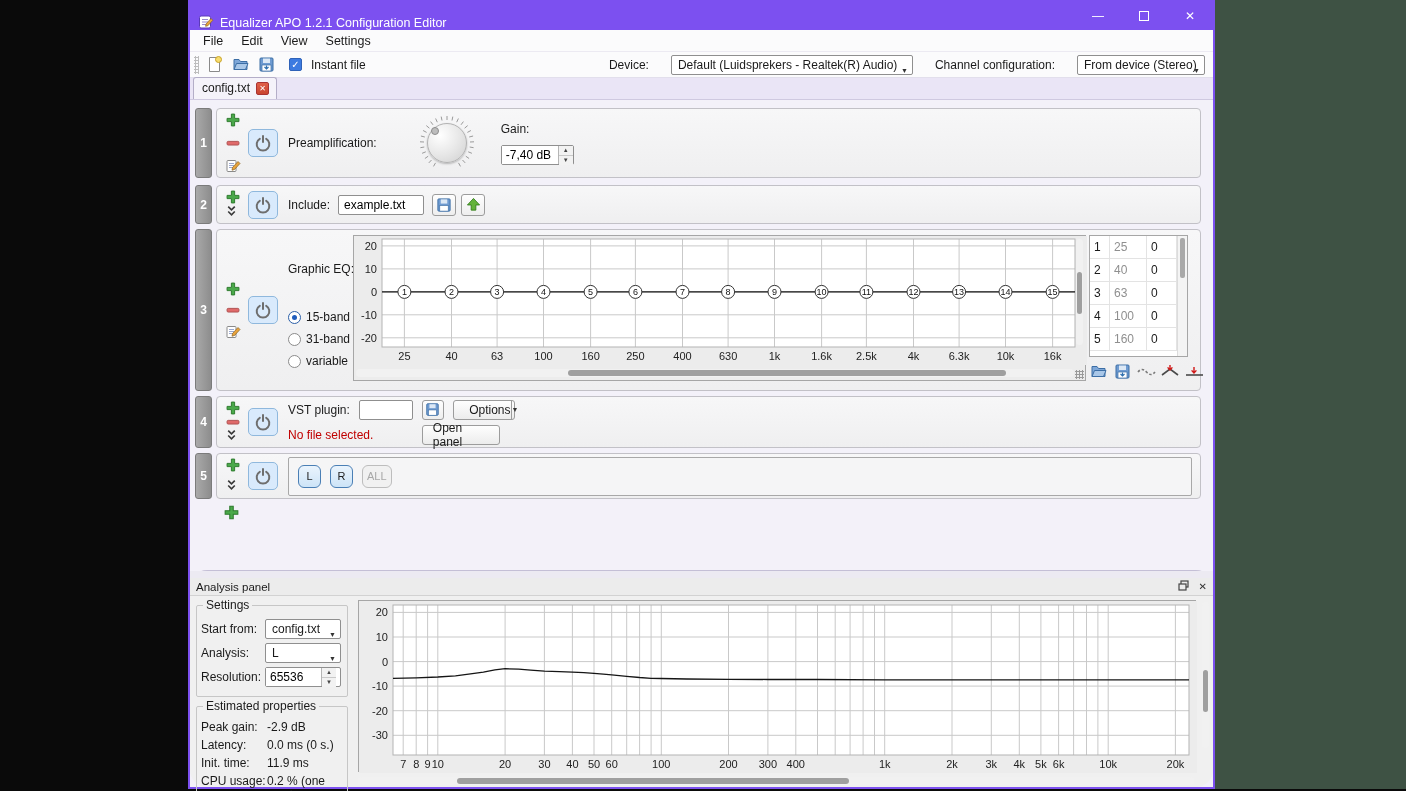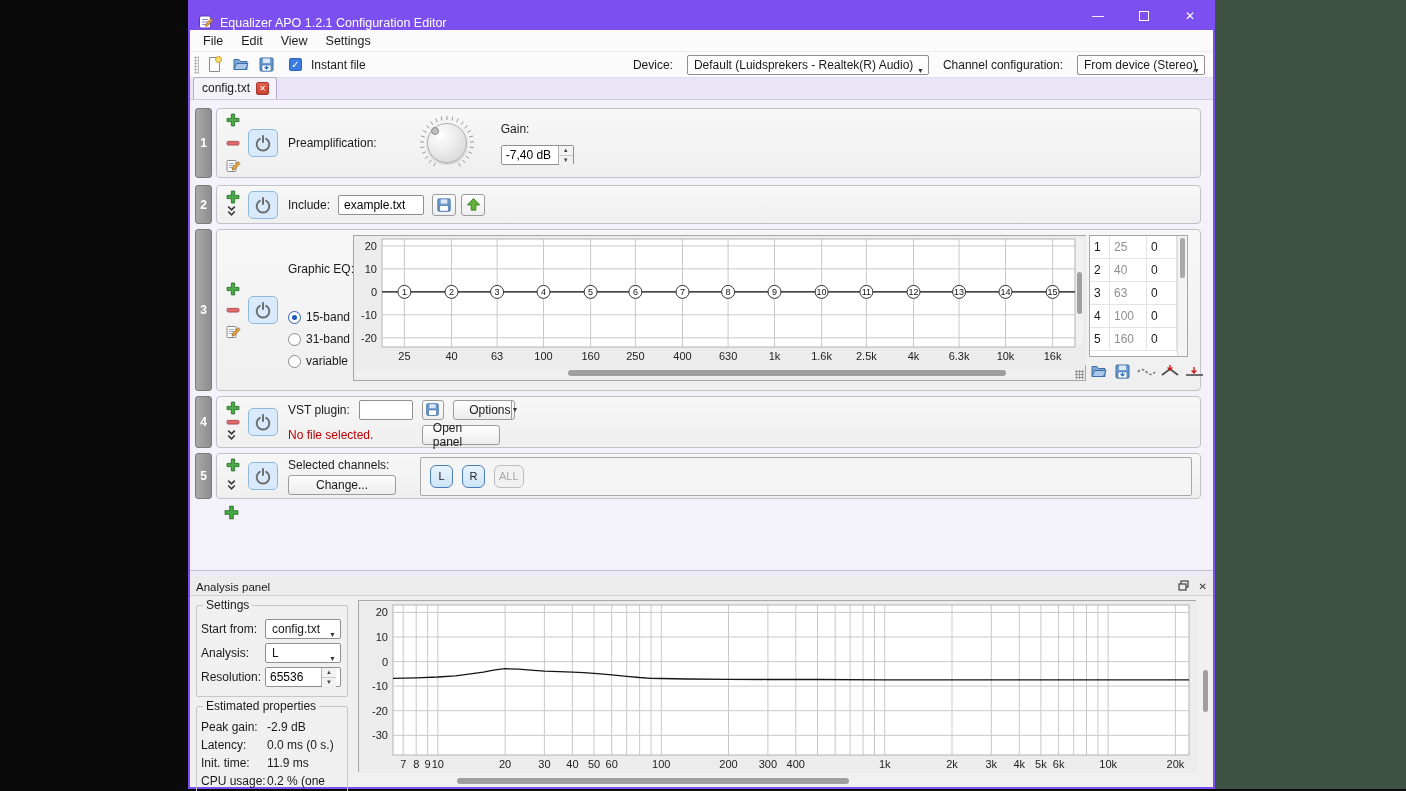--- a/index.html
+++ b/index.html
@@ -19,21 +19,21 @@
   .win-btn { width:46px; height:100%; display:flex; align-items:center; justify-content:center; color:#fff; font-size:12px; cursor:default; }
   .max-box { width:10px; height:10px; border:1.3px solid #fff; }
 
   
   .menubar { height:22px; background:#fbfbfc; display:flex; align-items:center; padding-left:4px; border-bottom:1px solid #eceaf2; }
   .menu-item { padding:2px 9px; font-size:12.5px; }
   .toolbar { height:26px; background:#fbfbfc; display:flex; align-items:center; gap:4px; padding:0 8px 0 4px; border-bottom:1px solid #e2dfec; }
   .tb-handle { width:5px; height:18px; background-image:radial-gradient(#bdbdbd 1px, transparent 1.2px); background-size:3px 3px; }
   .tb-btn { width:22px; height:22px; display:flex; align-items:center; justify-content:center; border-radius:3px; }
   .checkbox { width:13px; height:13px; background:#3d7be0; border:1px solid #2f62b8; border-radius:2px; color:#fff; font-size:10px; line-height:11px; text-align:center; margin:0 5px 0 8px; }
-  .tb-right { margin-left:auto; display:flex; align-items:center; gap:14px;justify-content:flex-end; }
+  .tb-right { margin-left:auto; display:flex; align-items:center; gap:22px;justify-content:flex-end; }
   .combo { position:relative; background:#fff; border:1px solid #8f8f8f; border-radius:2px; height:20px; line-height:18px; padding:0 16px 0 6px; white-space:nowrap; overflow:hidden; }
   .combo .arrow { position:absolute; right:4px; top:6px; font-size:7px; color:#333; }
   .tabbar { height:22px; background:#eae5f6; display:flex; align-items:flex-end; padding-left:3px; border-bottom:1px solid #cfc9e0; }
   .tab { display:flex; align-items:center; gap:6px; background:#f5f3fa; border:1px solid #b4aec8; border-bottom:none; border-radius:3px 3px 0 0; padding:3px 7px 4px 8px; font-size:12px; }
   .tab-close { width:13px; height:13px; background:linear-gradient(#e0604a,#c94430); border:1px solid #a33; border-radius:2px; color:#fff; font-size:8px; line-height:11px; text-align:center; }
 
   
   .content { position:relative; height:470px; background:#f3f1f9; }
   .row-handle { position:absolute; left:5px; width:17px; background:linear-gradient(90deg,#a9a9a9,#8d8d8d); border:1px solid #7b7b7b; border-radius:3px; color:#fff; font-weight:bold; font-size:12px; display:flex; align-items:center; justify-content:center; }
   .row-box { position:absolute; left:26px; width:985px; background:linear-gradient(#f7f7f8,#efeff0); border:1px solid #c2c1c7; border-radius:4px; display:flex; align-items:center; }
@@ -82,21 +82,21 @@
   .eq-actions .icon-18 { width:19px; height:19px; display:flex; align-items:center; justify-content:center; }
 
   .vst-status { color:#c00000; font-size:12px; }
   .chan-box { border:1px solid #a8a8a8; border-radius:2px; background:#f5f5f6; display:flex; align-items:center; gap:9px; padding:7px 9px; }
   .chan-btn { height:23px; min-width:23px; padding:0 4px; border-radius:6px; font-size:11px; display:flex; align-items:center; justify-content:center; }
   .chan-btn.on { background:linear-gradient(#eaf4fd,#cde4f7); border:1px solid #4a7fb5; color:#222; }
   .chan-btn.off { background:#f1f1f1; border:1px solid #bdbdbd; color:#a8a8a8; }
   .add-plus { position:absolute; left:34px; top:405px; width:15px; height:15px; }
 
   
-  .dock { position:absolute; left:0; top:568px; width:1023px; height:217px; background:#f0f0f0; border-top:1px solid #c4bfd6; }
+  .dock { position:absolute; left:0; top:568px; width:1023px; height:217px; background:#f0f0f0; border-top:1px solid #c4bfd6;border-radius:17px; }
   .dock-gap { height:7px; background:#eceaf2; }
   .dock-titlebar { height:18px; background:#ececec; border-bottom:1px solid #d2d2d2; display:flex; align-items:center; padding:0 6px; font-size:11.5px; }
   .dock-btns { margin-left:auto; display:flex; gap:10px; align-items:center; }
   .dock-body { position:relative; height:190px; }
   .settings-col { position:absolute; left:6px; top:0; width:152px; }
   fieldset { border:1px solid #c6c6c6; border-radius:2px; padding:3px 4px 5px 4px; margin-top:2px; }
   legend { font-size:12px; padding:0 3px; margin-left:2px; }
   .set-row { display:flex; align-items:center; margin:4px 0; }
   .set-row .lbl { width:64px; font-size:12px; flex:none; }
   .prop-row { display:flex; margin:4px 0; font-size:12px; }
@@ -567,26 +567,20 @@
                 <path d="M2 1.5 L5 4.5 L8 1.5 M2 6 L5 9 L8 6" fill="none" stroke="#3a3a3a" stroke-width="1.5"></path>
               </svg>
             </span>
         </div>
         <div class="power-btn">
           <svg width="18" height="18" viewBox="0 0 18 18">
               <path d="M5.8 4.8 A 6.3 6.3 0 1 0 12.2 4.8" fill="none" stroke="#6e6e6e" stroke-width="2" stroke-linecap="round"></path>
               <line x1="9" y1="2" x2="9" y2="8" stroke="#6e6e6e" stroke-width="2" stroke-linecap="round"></line>
             </svg>
         </div>
-        <div style="display:flex; flex-direction:column; gap:3px; width:132px;">
-          <span class="field-label">Selected channels:</span>
-          <div class="push-btn" style="width:108px;">
-              <span>Change...</span>
-            </div>
-        </div>
         <div class="chan-box" style="flex:1; margin-right:8px; align-self:center;">
           <div class="chan-btn on">L</div>
           <div class="chan-btn on">R</div>
           <div class="chan-btn off">ALL</div>
         </div>
       </div>
 
       <span class="add-plus"><svg viewBox="0 0 13 13" width="15" height="15">
             <path d="M5 1h3v4h4v3H8v4H5V8H1V5h4z" fill="#4aa94a" stroke="#2d7a2d" stroke-width="0.9"></path>
           </svg></span>

